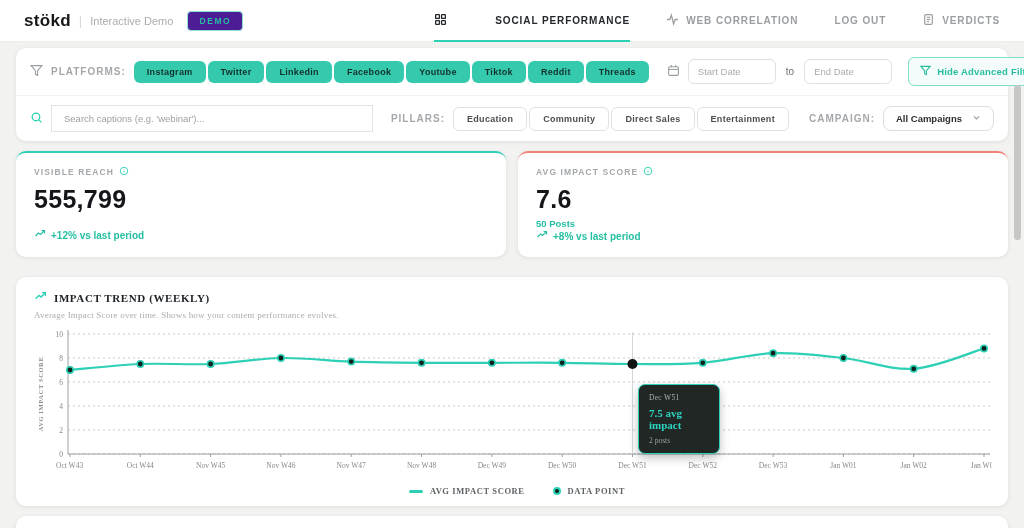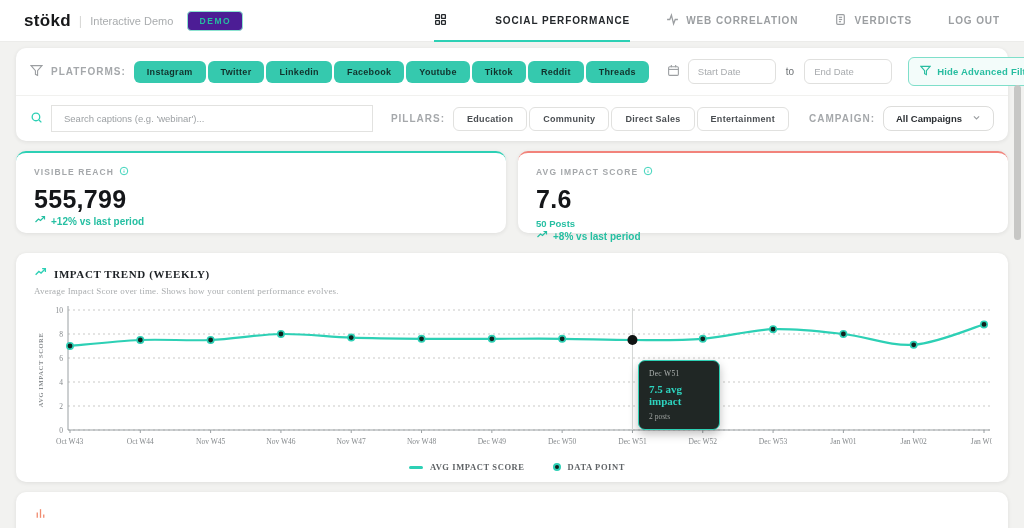--- a/index.html
+++ b/index.html
@@ -35,21 +35,21 @@
   .date-input { width:88px; border:1px solid #e0e0de; border-radius:6px; padding:6px 9px; font-size:9.5px; font-family:inherit; color:#333; background:#fff; }
   .date-input::placeholder { color:#a8abae; }
   .to-label { font-size:10px; color:#6d7174; margin:0 2px; }
   .adv-btn { display:flex; align-items:center; gap:6px; background:#f3fcfa; border:1px solid #7fdfca; color:#27bda0; font-family:inherit; font-size:9.5px; font-weight:700; letter-spacing:.2px; padding:7px 11px; border-radius:6px; cursor:pointer; margin-left:8px; white-space:nowrap; }
   .search-input { flex:1; max-width:540px; border:1px solid #e2e2e0; border-radius:0; padding:7px 12px; font-size:9.5px; font-family:inherit; color:#333; }
   .search-input::placeholder { color:#9da1a4; }
   .campaign-select { display:flex; align-items:center; gap:10px; border:1px solid #dddddb; border-radius:8px; padding:6px 12px; font-size:9.5px; font-weight:600; color:#2b2f33; cursor:pointer; background:#fff; white-space:nowrap; }
 
   
   .stats-row { display:flex; gap:12px; margin-bottom:20px; }
-  .stat-card { flex:1; height:82px; border-top:2px solid #2dd0b5; padding:13px 18px; display:flex; flex-direction:column; }
+  .stat-card { flex:1; height:106px; border-top:2px solid #2dd0b5; padding:13px 18px; display:flex; flex-direction:column; }
   .stat-label { display:flex; align-items:center; gap:5px; font-size:8.5px; font-weight:700; letter-spacing:1.1px; color:#a5a8ab; }
   .stat-value { font-size:25px; font-weight:800; color:#141619; letter-spacing:.3px; margin-top:7px; }
   .stat-posts { font-size:9.5px; font-weight:600; color:#25bfa2; margin-top:4px; }
   .stat-delta { display:flex; align-items:center; gap:5px; font-size:10px; font-weight:700; color:#25bfa2; margin-top:auto; padding-bottom:2px; }
 
   
   .chart-card { padding:13px 8px 10px 18px; margin-bottom:10px;font-family:Liberation Serif, serif; }
   .chart-title { display:flex; align-items:center; gap:7px; font-size:11px; font-weight:800; letter-spacing:.6px; color:#1d2125; }
   .chart-sub { font-size:9px; color:#aaadaf; margin-top:5px; letter-spacing:.2px; }
   .chart-wrap { position:relative; margin-top:8px; }
@@ -94,30 +94,30 @@
           </svg></span>
       <span>SOCIAL PERFORMANCE</span>
     </div>
     <div class="nav-item">
       <span><svg viewBox="0 0 24 24" fill="none" stroke="currentColor" stroke-width="2.4">
             <polyline points="2 12 7 12 10 4 14 20 17 12 22 12"></polyline>
           </svg></span>
       <span>WEB CORRELATION</span>
     </div>
     <div class="nav-item">
+      <span>LOG OUT</span>
+    </div>
+    <div class="nav-item">
       <span><svg viewBox="0 0 24 24" fill="none" stroke="currentColor" stroke-width="2.2">
             <rect x="5" y="3" width="14" height="18" rx="2"></rect>
             <line x1="9" y1="8" x2="15" y2="8"></line>
             <line x1="9" y1="12" x2="15" y2="12"></line>
             <line x1="9" y1="16" x2="13" y2="16"></line>
           </svg></span>
       <span>VERDICTS</span>
-    </div>
-    <div class="nav-item">
-      <span>LOG OUT</span>
     </div>
   </div>
 </div>
 
 <div class="main">
 
   <div class="card filters-card">
     <div class="filters-row">
       <span class="icon-gray"><svg width="13" height="13" viewBox="0 0 24 24" fill="none" stroke="currentColor" stroke-width="2">
             <polygon points="22 3 2 3 10 12.5 10 19 14 21 14 12.5 22 3"></polygon>

